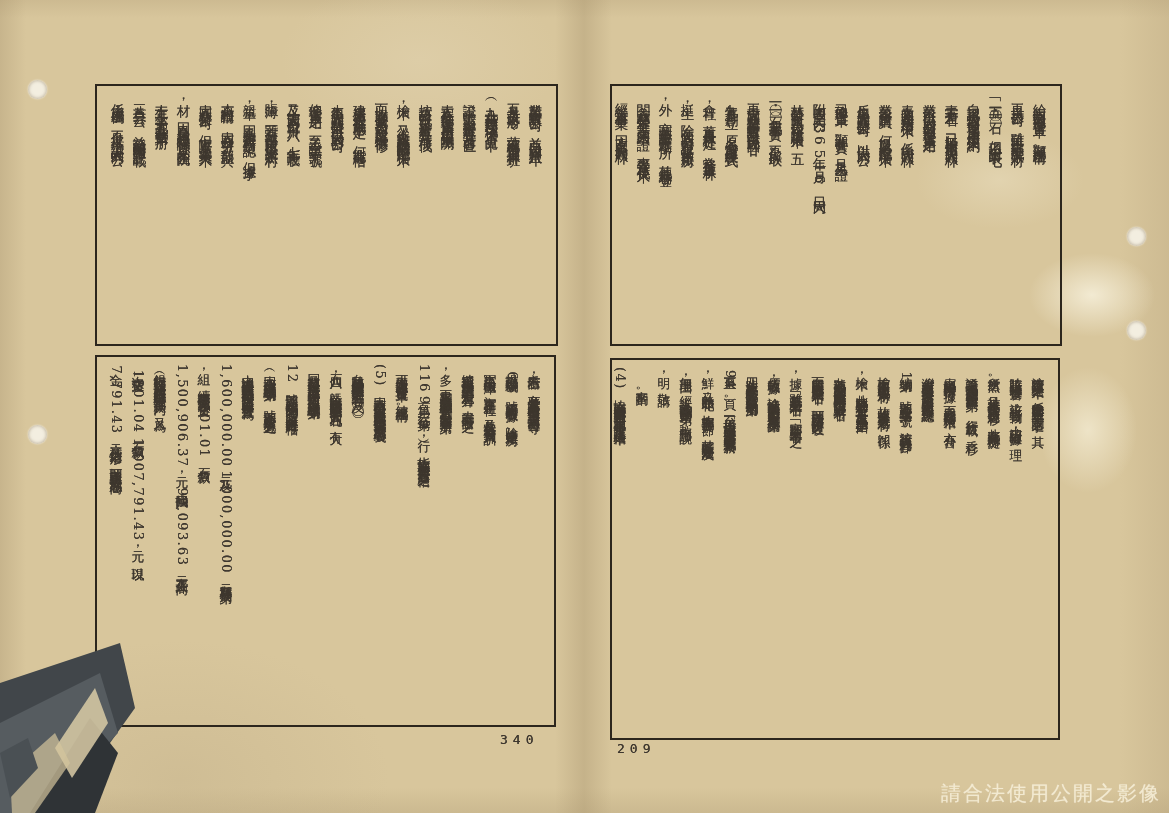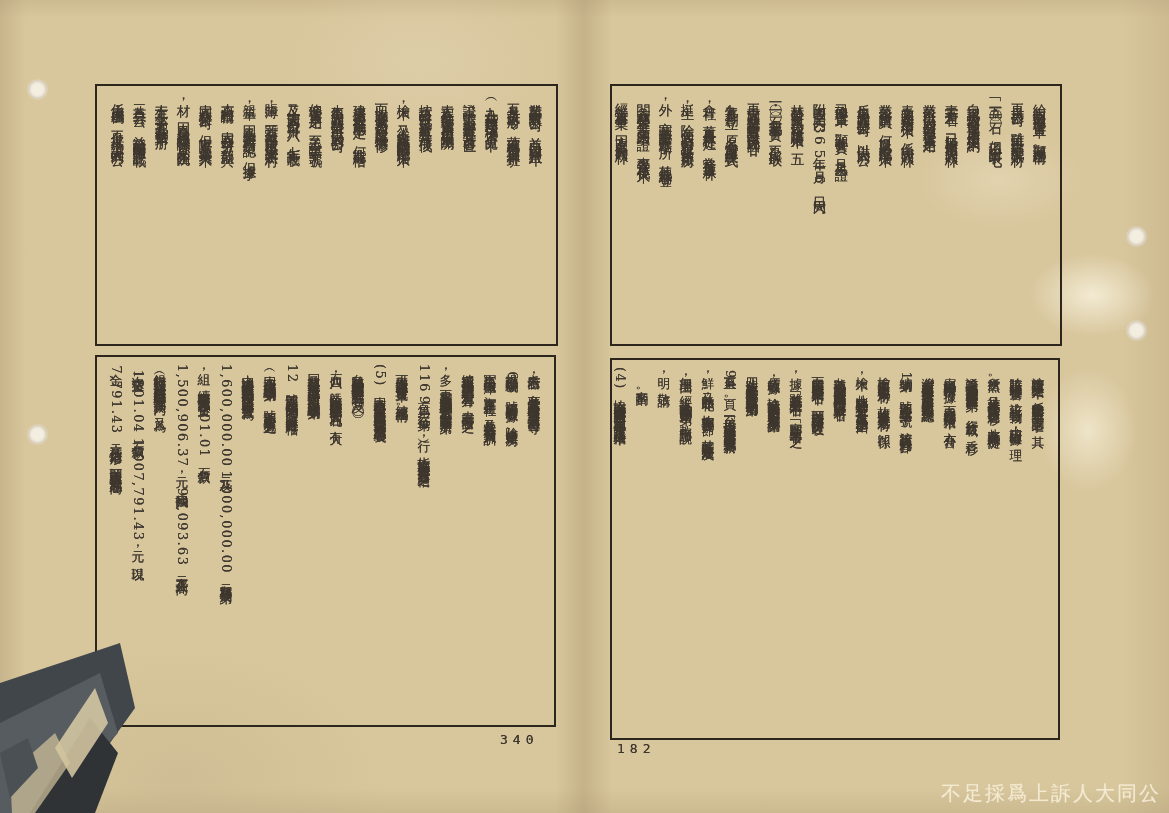--- a/index.html
+++ b/index.html
@@ -164,26 +164,26 @@
       <div class="tcol">價款收據，諍情並參酌大同公司等對海總提證第一</div>
       <div class="tcol">四八號之攻擊及防禦方法（見覆辯狀七册第93</div>
       <div class="tcol">頁至94頁）。至所指「協志商號提出之各收據紙質新</div>
       <div class="tcol">鮮，又無貼印花，均非屬實」一節，其臆斷之違法及</div>
       <div class="tcol">無理由，經上訴人於本狀各節第㈥項第6款中詳加說</div>
       <div class="tcol">明，敬請</div>
       <div class="tcol">　審酌。</div>
       <div class="tcol">(4)協志商號自民國卅五年一月至同年十二月止購進檜木</div>
     </div>
 </div>
-<div class="page-number" style="left:617px;top:741px;">182</div>
+<div class="page-number" style="left:617px;top:741px;">209</div>
 
 <div class="stamp">
   <svg width="210" height="200" viewBox="0 0 210 200" xmlns="http://www.w3.org/2000/svg">
     <polygon points="0,70 120,30 135,95 60,200 0,200" fill="#41464a"></polygon>
     <polygon points="0,110 100,60 118,120 40,200 0,200" fill="#565c60"></polygon>
     <polygon points="30,200 90,105 118,140 95,200" fill="#2f3336"></polygon>
     <polygon points="55,135 95,75 108,110 72,165" fill="#d9cba6" opacity="0.85"></polygon>
     <polygon points="10,160 55,120 70,150 35,200 12,200" fill="#d4c49c" opacity="0.7"></polygon>
     <polygon points="0,140 28,125 38,155 10,185" fill="#4a5054"></polygon>
   </svg>
 </div>
 
-<div class="watermark">不足採爲上訴人大同公</div>
+<div class="watermark">請合法使用公開之影像</div>
 
 </body></html>

